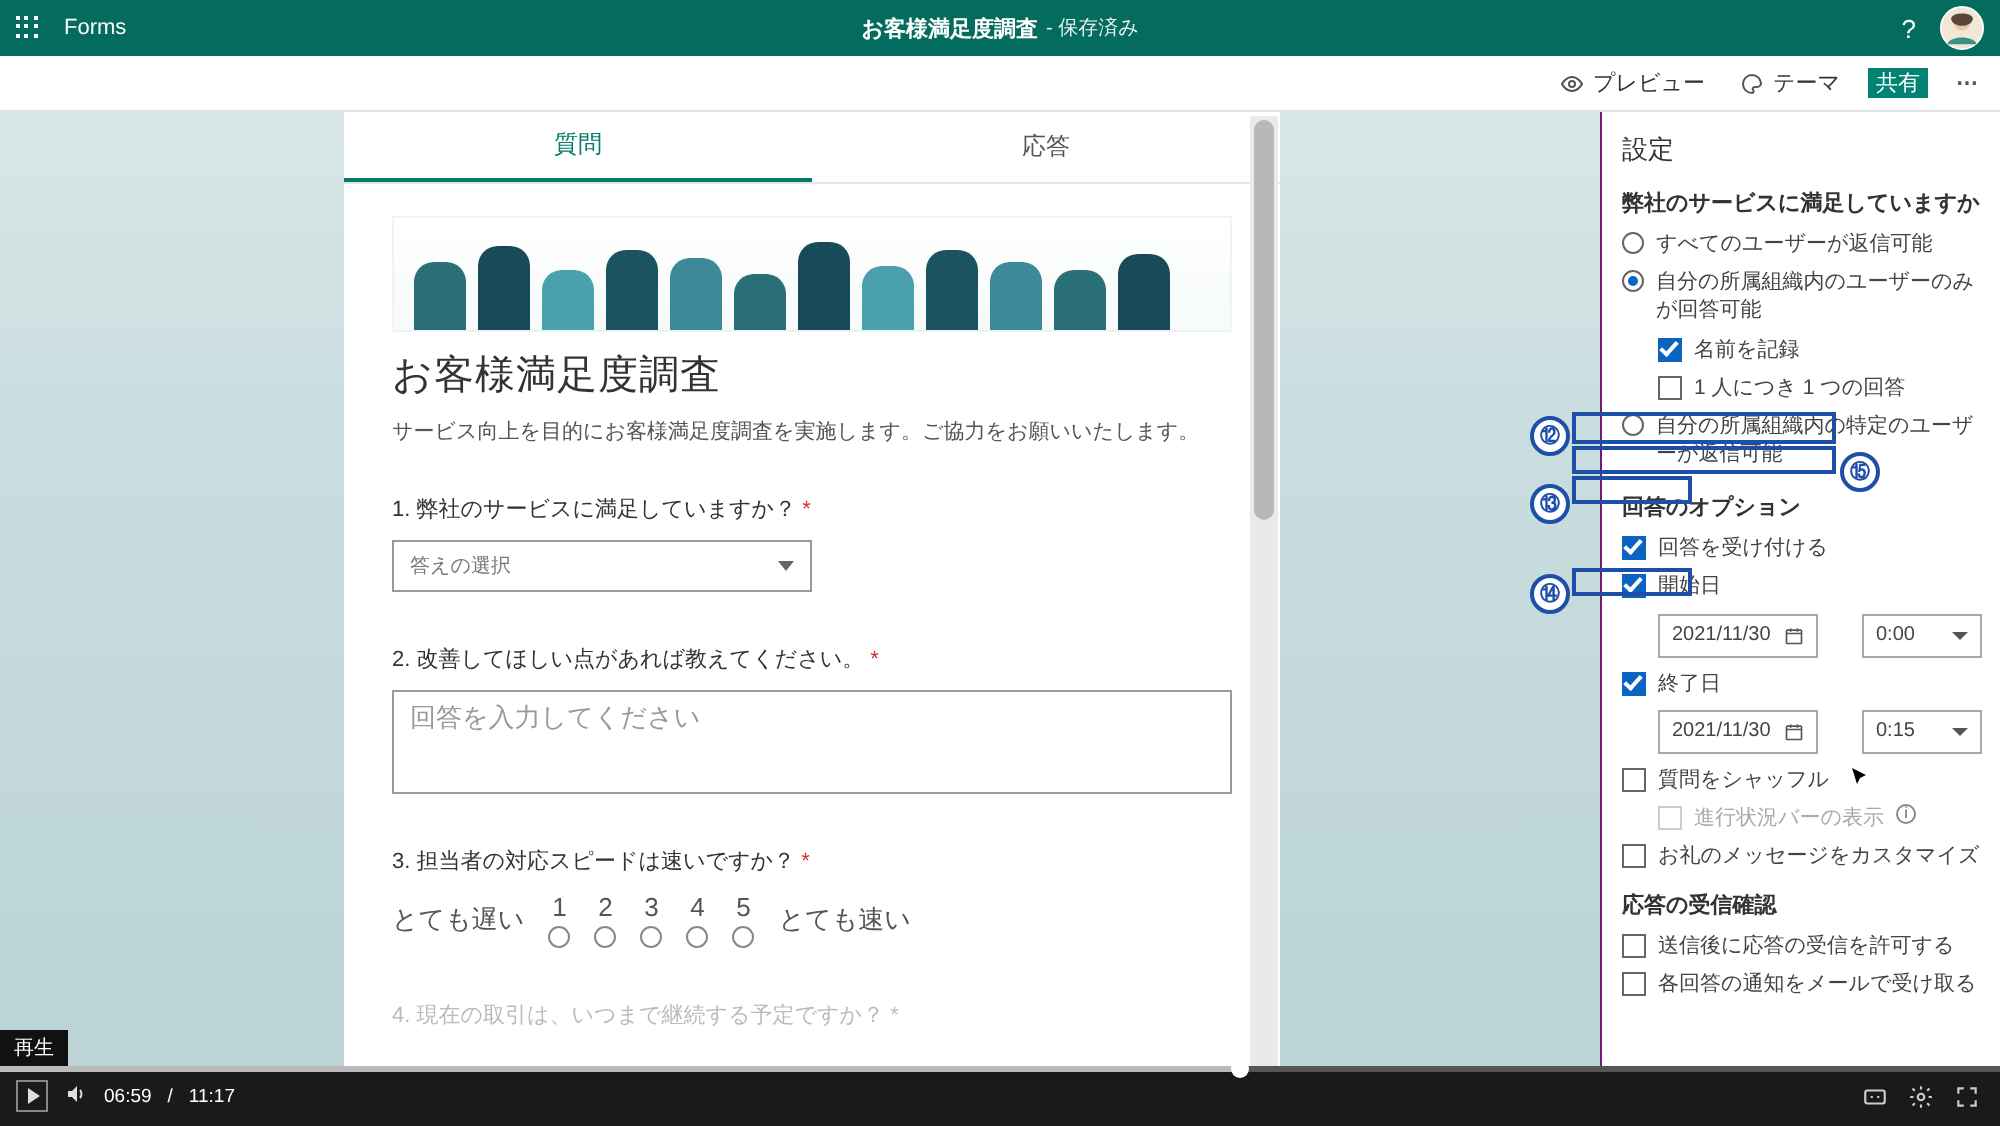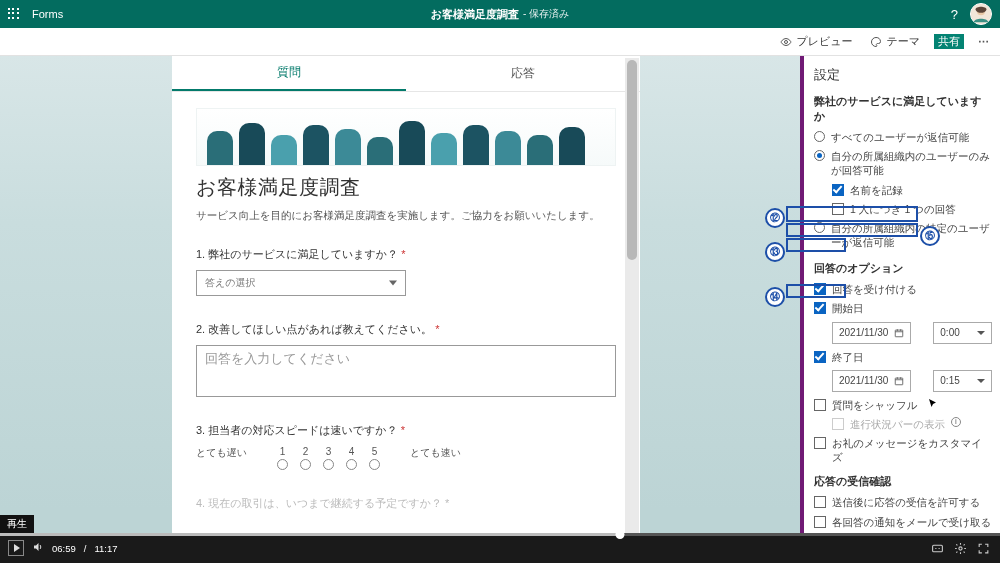--- a/index.html
+++ b/index.html
@@ -36,30 +36,30 @@
   .silh { position:absolute; bottom:0; display:flex; align-items:flex-end; gap:6px; left:10px; right:10px; }
   .silh span { display:inline-block; width:26px; border-radius:10px 10px 0 0; }
   .formtitle { font-size:20px; font-weight:400; color:#333; letter-spacing:0.5px; margin-bottom:8px; }
   .formdesc { font-size:10.5px; color:#555; margin-bottom:24px; }
   .ques { margin-bottom:26px; font-size:11px; color:#333; }
   .ques .qlabel { margin-bottom:8px; }
   .ques .req { color:#c33; }
   .select { border:1px solid #999; height:26px; width:210px; display:flex; align-items:center; padding:0 8px; font-size:10px; color:#777; position:relative; }
   .select::after { content:""; position:absolute; right:8px; top:50%; width:0; height:0; border-left:4px solid transparent; border-right:4px solid transparent; border-top:5px solid #666; transform:translateY(-50%); }
   .textarea { border:1px solid #999; height:52px; width:100%; padding:4px 8px; font-size:13px; color:#999; }
-  .rating { display:flex; gap:24px; font-size:10px; color:#555; }
+  .rating { display:flex; align-items:center; gap:6px; font-size:13px; color:#555; }
   .rating .rnums { display:flex; gap:12px; margin:0 6px; }
   .rating .rcol { display:flex; flex-direction:column; align-items:center; gap:2px; }
   .rating .dot { width:11px; height:11px; border:1px solid #888; border-radius:50%; background:#fff; }
   .qtrunc { font-size:11px; color:#bbb; margin-top:20px; }
   
   .vscroll { position:absolute; right:1px; top:2px; width:14px; bottom:0; background:#eaeaea; }
   .vthumb { position:absolute; left:2px; right:2px; top:2px; height:200px; background:#b8b8b8; border-radius:6px; }
   
-  .settings { position:absolute; right:0; top:0; width:200px; bottom:0; background:#fff; border-left:4px solid #701a75; font-size:10.5px; color:#444; padding:10px 8px 0 10px; overflow:hidden; }
+  .settings { position:absolute; right:0; top:0; width:200px; bottom:0; background:#fff; border-left:1px solid #701a75; font-size:10.5px; color:#444; padding:10px 8px 0 10px; overflow:hidden; }
   .settings h2 { font-size:13px; font-weight:400; margin-bottom:10px; color:#333; }
   .sub { font-size:11px; font-weight:600; color:#333; margin:8px 0 6px; }
   .opt { display:flex; align-items:flex-start; gap:6px; margin-bottom:5px; line-height:1.35; }
   .radio { width:11px; height:11px; border:1px solid #666; border-radius:50%; position:relative; flex-shrink:0; margin-top:1px; }
   .radio.sel::after { content:""; position:absolute; inset:2px; background:#0a64c2; border-radius:50%; }
   .chk { width:12px; height:12px; border:1px solid #666; position:relative; flex-shrink:0; margin-top:1px; }
   .chk.sel { background:#0a64c2; border-color:#0a64c2; }
   .chk.sel::after { content:""; position:absolute; left:2px; top:-1px; width:3px; height:7px; border:solid #fff; border-width:0 2px 2px 0; transform:rotate(42deg); }
   .indent1 { margin-left:18px; }
   .date-row { display:flex; align-items:center; gap:22px; margin:6px 0 6px 18px; }

